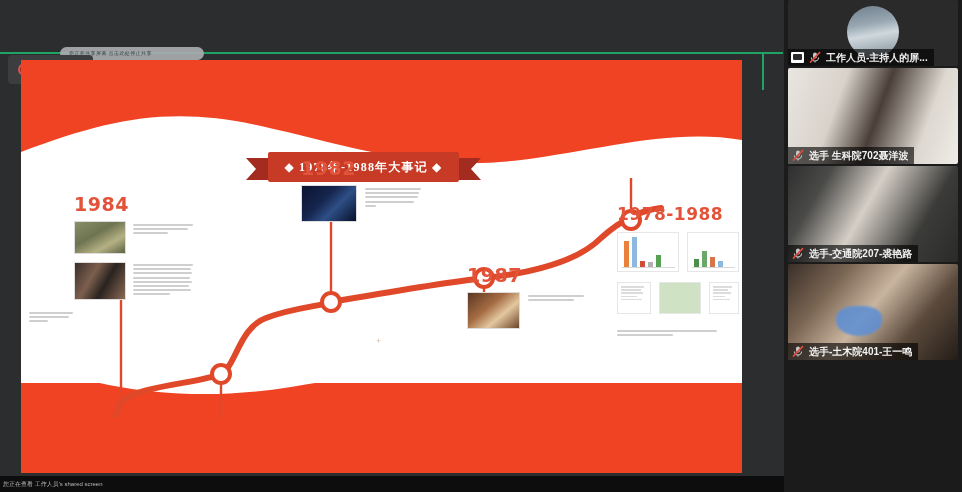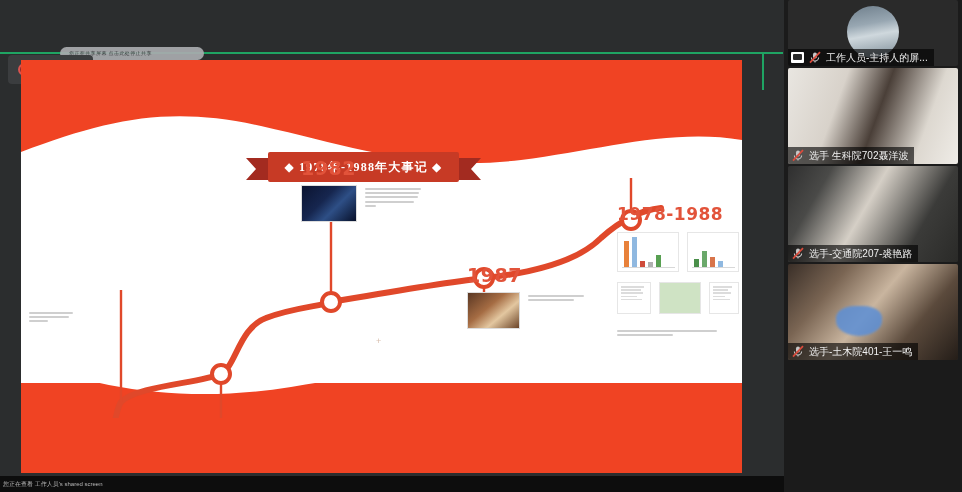--- a/index.html
+++ b/index.html
@@ -118,21 +118,21 @@
     font-size: 6px; color: #b8b8b8; padding-left: 3px; white-space: nowrap;
   }
 
   
   .filmstrip {
     position: absolute; right: 0; top: 0; width: 178px; height: 492px;
     background: #1b1b1b; padding: 0 4px;
   }
   .tile {
     position: relative; width: 170px; height: 96px; margin-bottom: 2px;
-    background: #2a2a2a; overflow: hidden; border-radius: 2px;
+    background: #2a2a2a; overflow: hidden; border-radius: 2px; font-weight: bold;
   }
   .tile.first { height: 66px; margin-top: 0; }
   .tile-video { position: absolute; inset: 0; }
   .avatar-circle {
     position: absolute; left: 50%; top: 46%; transform: translate(-50%,-50%);
     width: 58px; height: 58px; border-radius: 50%; overflow: hidden;
   }
   .av-landscape { background: linear-gradient(170deg,#6f7f8c 0%, #98a7b2 35%, #cfd8dd 55%, #7b8b96 100%); }
   .av-portrait { background: linear-gradient(160deg,#d8c9bd 0%, #7a5a47 40%, #3a2b22 65%, #c8b5a4 100%); }
   .vid-a { background: linear-gradient(110deg,#e9e6e1 0%, #d8d2ca 30%, #4a3f38 52%, #ddd8d0 78%, #efece7 100%); }
@@ -223,20 +223,44 @@
         <line x1="610" y1="42" x2="610" y2="0" stroke="#e0482a" stroke-width="2.4"></line>
 
         <circle cx="85" cy="265" r="9" fill="#fff" stroke="#e0482a" stroke-width="4"></circle>
         <circle cx="200" cy="196" r="9" fill="#fff" stroke="#e0482a" stroke-width="4"></circle>
         <circle cx="310" cy="124" r="9" fill="#fff" stroke="#e0482a" stroke-width="4"></circle>
         <circle cx="463" cy="100" r="9" fill="#fff" stroke="#e0482a" stroke-width="4"></circle>
         <circle cx="610" cy="42" r="9" fill="#fff" stroke="#e0482a" stroke-width="4"></circle>
         <text x="355" y="166" font-size="9" fill="#d8bfae">+</text>
       </svg>
 
+      <div class="node" style="left:53px; top:133px;">
+        <div class="yr">1984</div>
+        <div style="display:flex; gap:7px; margin-top:6px;">
+          <div class="photo ph-army" style="width:52px;height:33px;"></div>
+          <div class="blurb-lines" style="width:60px; padding-top:3px;">
+            <span style="width:100%"></span>
+              <span style="width:92%"></span>
+              <span style="width:58%"></span>
+          </div>
+        </div>
+        <div style="display:flex; gap:7px; margin-top:8px;">
+          <div class="photo ph-crowd" style="width:52px;height:38px;"></div>
+          <div class="blurb-lines" style="width:60px; padding-top:2px;">
+            <span style="width:100%"></span>
+              <span style="width:97%"></span>
+              <span style="width:99%"></span>
+            <span style="width:95%"></span>
+              <span style="width:98%"></span>
+              <span style="width:93%"></span>
+            <span style="width:96%"></span>
+              <span style="width:62%"></span>
+          </div>
+        </div>
+      </div>
 
       <div class="node" style="left:8px; top:252px; width:44px;">
         <div class="blurb-lines">
           <span style="width:100%"></span>
             <span style="width:92%"></span>
             <span style="width:44%"></span>
         </div>
       </div>
 
 

